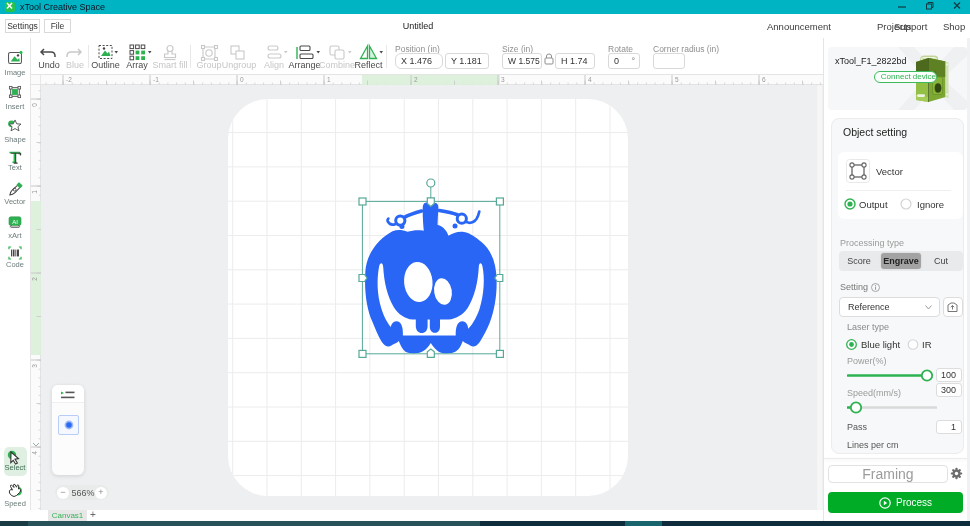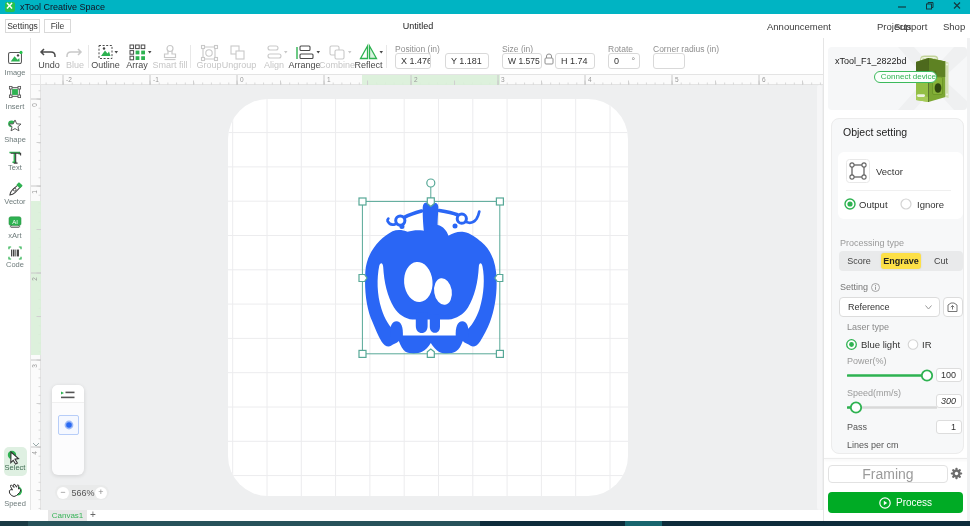--- a/index.html
+++ b/index.html
@@ -61,21 +61,21 @@
 .rpanel { position:absolute; left:823px; top:38px; width:147px; height:483px; background:#fff; border-left:1px solid #e5e5e5; }
 .devcard { position:absolute; left:4px; top:9px; width:139px; height:63px; background:#f6f7f8; border-radius:4px; overflow:hidden; }
 .devname { position:absolute; left:7px; top:9px; font-size:9px; color:#222; }
 .connbtn { position:absolute; left:6px; top:23.5px; width:63px; height:12px; border:1px solid #3cba5c; border-radius:6px; color:#2eb251; font-size:8px; text-align:right; line-height:10px; background:#fbfffc; white-space:nowrap;margin-left:40px; }
 .objcard { position:absolute; left:7px; top:80px; width:133px; height:336px; background:#f7f8f9; border:1px solid #ececec; border-radius:8px; }
 .octitle { position:absolute; left:11px; top:7px; font-size:10.5px; color:#222; }
 .vcard { position:absolute; left:6px; top:33px; width:125px; height:67px; background:#fff; border-radius:6px; }
 .plabel { position:absolute; font-size:9px; color:#9a9a9a; }
 .dlabel { position:absolute; font-size:9.5px; color:#333; }
 .seg { position:absolute; left:7px; top:132px; width:124px; height:20px; background:#e9eaeb; border-radius:4px; }
-.seg .on { position:absolute; left:42px; top:2px; width:40px; height:16px; background:#fde047; border-radius:3px; box-shadow:0 0 2px rgba(0,0,0,0.12); font-size:9px; color:#222; font-weight:bold; text-align:center; line-height:16px; }
+.seg .on { position:absolute; left:42px; top:2px; width:40px; height:16px; background:#a3a3a3; border-radius:3px; box-shadow:0 0 2px rgba(0,0,0,0.12); font-size:9px; color:#222; font-weight:bold; text-align:center; line-height:16px; }
 .seg .off { position:absolute; top:0; width:40px; font-size:9px; color:#444; text-align:center; line-height:20px; }
 .dropdown { position:absolute; left:7px; top:178px; width:101px; height:20px; background:#fff; border:1px solid #dcdcdc; border-radius:4px; font-size:9px; color:#333; line-height:18px; padding-left:8px; }
 .iconbtn { position:absolute; left:111px; top:178px; width:20px; height:20px; background:#fff; border:1px solid #dcdcdc; border-radius:4px; }
 .valbox { position:absolute; left:104px; width:26px; height:14px; background:#fff; border:1px solid #ddd; border-radius:3px; font-size:9px; color:#333; text-align:right; line-height:13px; padding-right:5px; }
 .framing { position:absolute; left:4px; top:427px; width:120px; height:18px; background:#fff; border:1px solid #e2e2e2; border-radius:4px; color:#9b9b9b; font-size:14px; text-align:center; line-height:16px; }
 .process { position:absolute; left:4px; top:454px; width:135px; height:21px; background:#00ab25; border-radius:4px; color:#fff; font-size:10px; text-align:center; line-height:21px; }
 
 
 .bstrip { position:absolute; left:0; top:521px; width:970px; height:5px; background:#0e2c3b; }
 </style>
@@ -187,21 +187,21 @@
     <div class="tlabel" style="left:70.5px;">Outline</div>
     <div class="tlabel" style="left:102px;">Array</div>
     <div class="tlabel dis" style="left:135px;">Smart fill</div>
     <div class="tlabel dis" style="left:174px;">Group</div>
     <div class="tlabel dis" style="left:204px;">Ungroup</div>
     <div class="tlabel dis" style="left:239px;">Align</div>
     <div class="tlabel" style="left:269.5px;">Arrange</div>
     <div class="tlabel dis" style="left:302px;">Combine</div>
     <div class="tlabel" style="left:333.5px;">Reflect</div>
     <div class="flabel" style="left:395px;top:6px;">Position (in)</div>
-    <div class="finput" style="left:395px;width:36px;">X 1.476</div>
+    <div class="finput" style="left:395px;width:48px;border-radius:6px;">X 1.476</div>
     <div class="finput" style="left:445px;width:44px;">Y 1.181</div>
     <div class="flabel" style="left:502px;top:6px;">Size (in)</div>
     <div class="finput" style="left:502px;width:40px;font-size:8.5px;">W 1.575</div>
     <div class="finput" style="left:555px;width:40px;">H 1.74</div>
     <div class="flabel" style="left:608px;top:6px;">Rotate</div>
     <div class="finput" style="left:608px;width:32px;">0<span style="float:right;margin-right:4px;color:#777">°</span></div>
     <div class="flabel" style="left:653px;top:6px;">Corner radius (in)</div>
     <div class="finput" style="left:653px;width:32px;"></div>
   </div>
 
@@ -621,21 +621,21 @@
         <circle cx="80" cy="6.5" r="5.2" fill="#fff" stroke="#2eb251" stroke-width="1.8"></circle>
       </svg>
       <div class="valbox" style="top:249px;">100</div>
 
       <div class="plabel" style="left:15px;top:269px;">Speed(mm/s)</div>
       <svg class="abs" style="left:15px;top:282px;width:90px;height:13px" viewBox="0 0 90 13">
         <line x1="1" y1="6.5" x2="89" y2="6.5" stroke="#d9d9d9" stroke-width="2.6" stroke-linecap="round"></line>
         <line x1="1" y1="6.5" x2="9" y2="6.5" stroke="#2eb251" stroke-width="2.6" stroke-linecap="round"></line>
         <circle cx="9" cy="6.5" r="5.2" fill="#fff" stroke="#2eb251" stroke-width="1.8"></circle>
       </svg>
-      <div class="valbox" style="top:275px;font-style:italic;">300</div>
+      <div class="valbox" style="top:264px;">300</div>
 
       <div class="plabel" style="left:15px;top:303px;color:#555">Pass</div>
       <div class="valbox" style="top:301px;">1</div>
       <div class="plabel" style="left:15px;top:321px;color:#555">Lines per cm</div>
     </div>
 
     <div class="abs" style="left:0;top:420px;width:147px;height:1px;background:#ececec;box-shadow:0 1px 3px rgba(0,0,0,0.08)"></div>
     <div class="abs" style="left:143px;top:0;width:4px;height:483px;background:#f0f1f2"></div>
     <div class="framing">Framing</div>
     <svg class="abs" style="left:126px;top:429px;width:13px;height:13px" viewBox="0 0 13 13">

